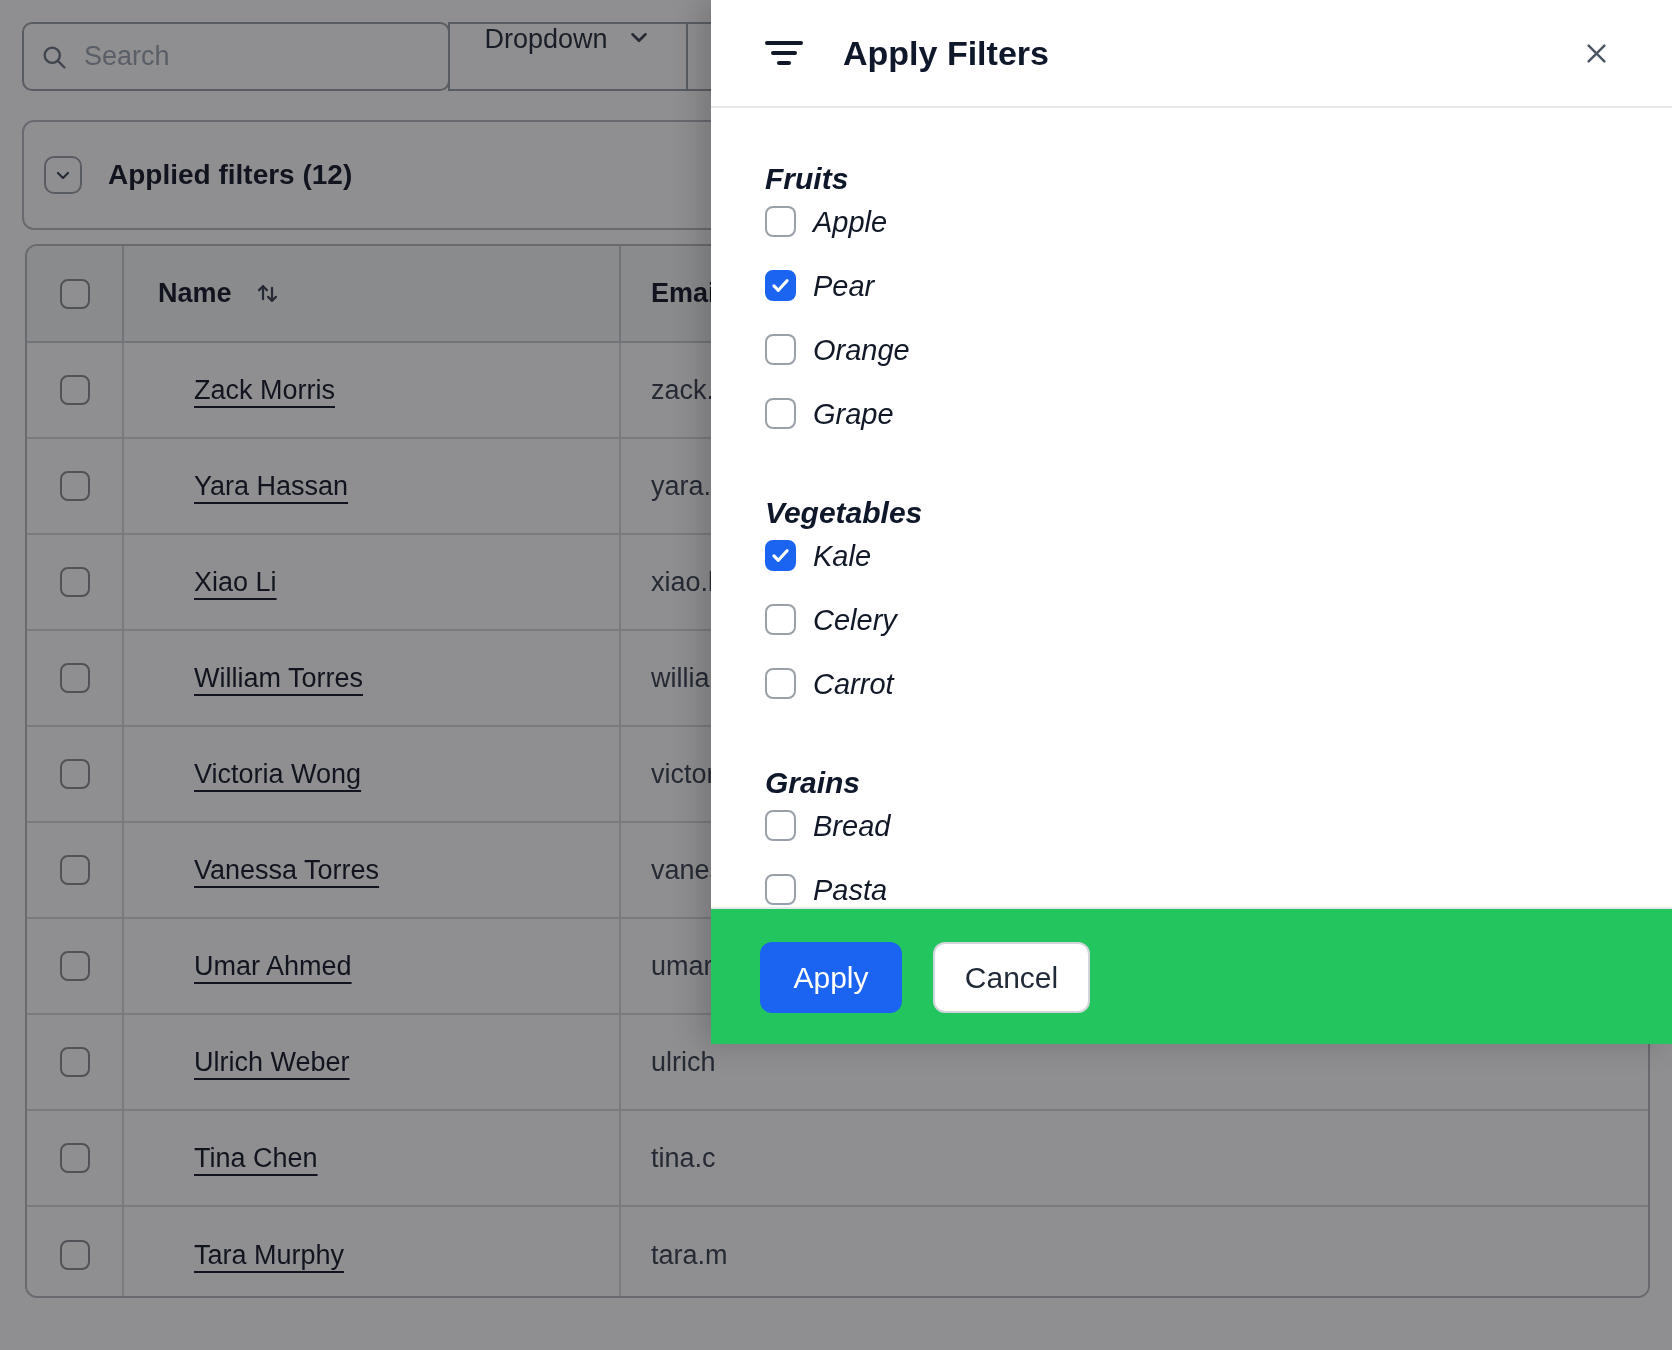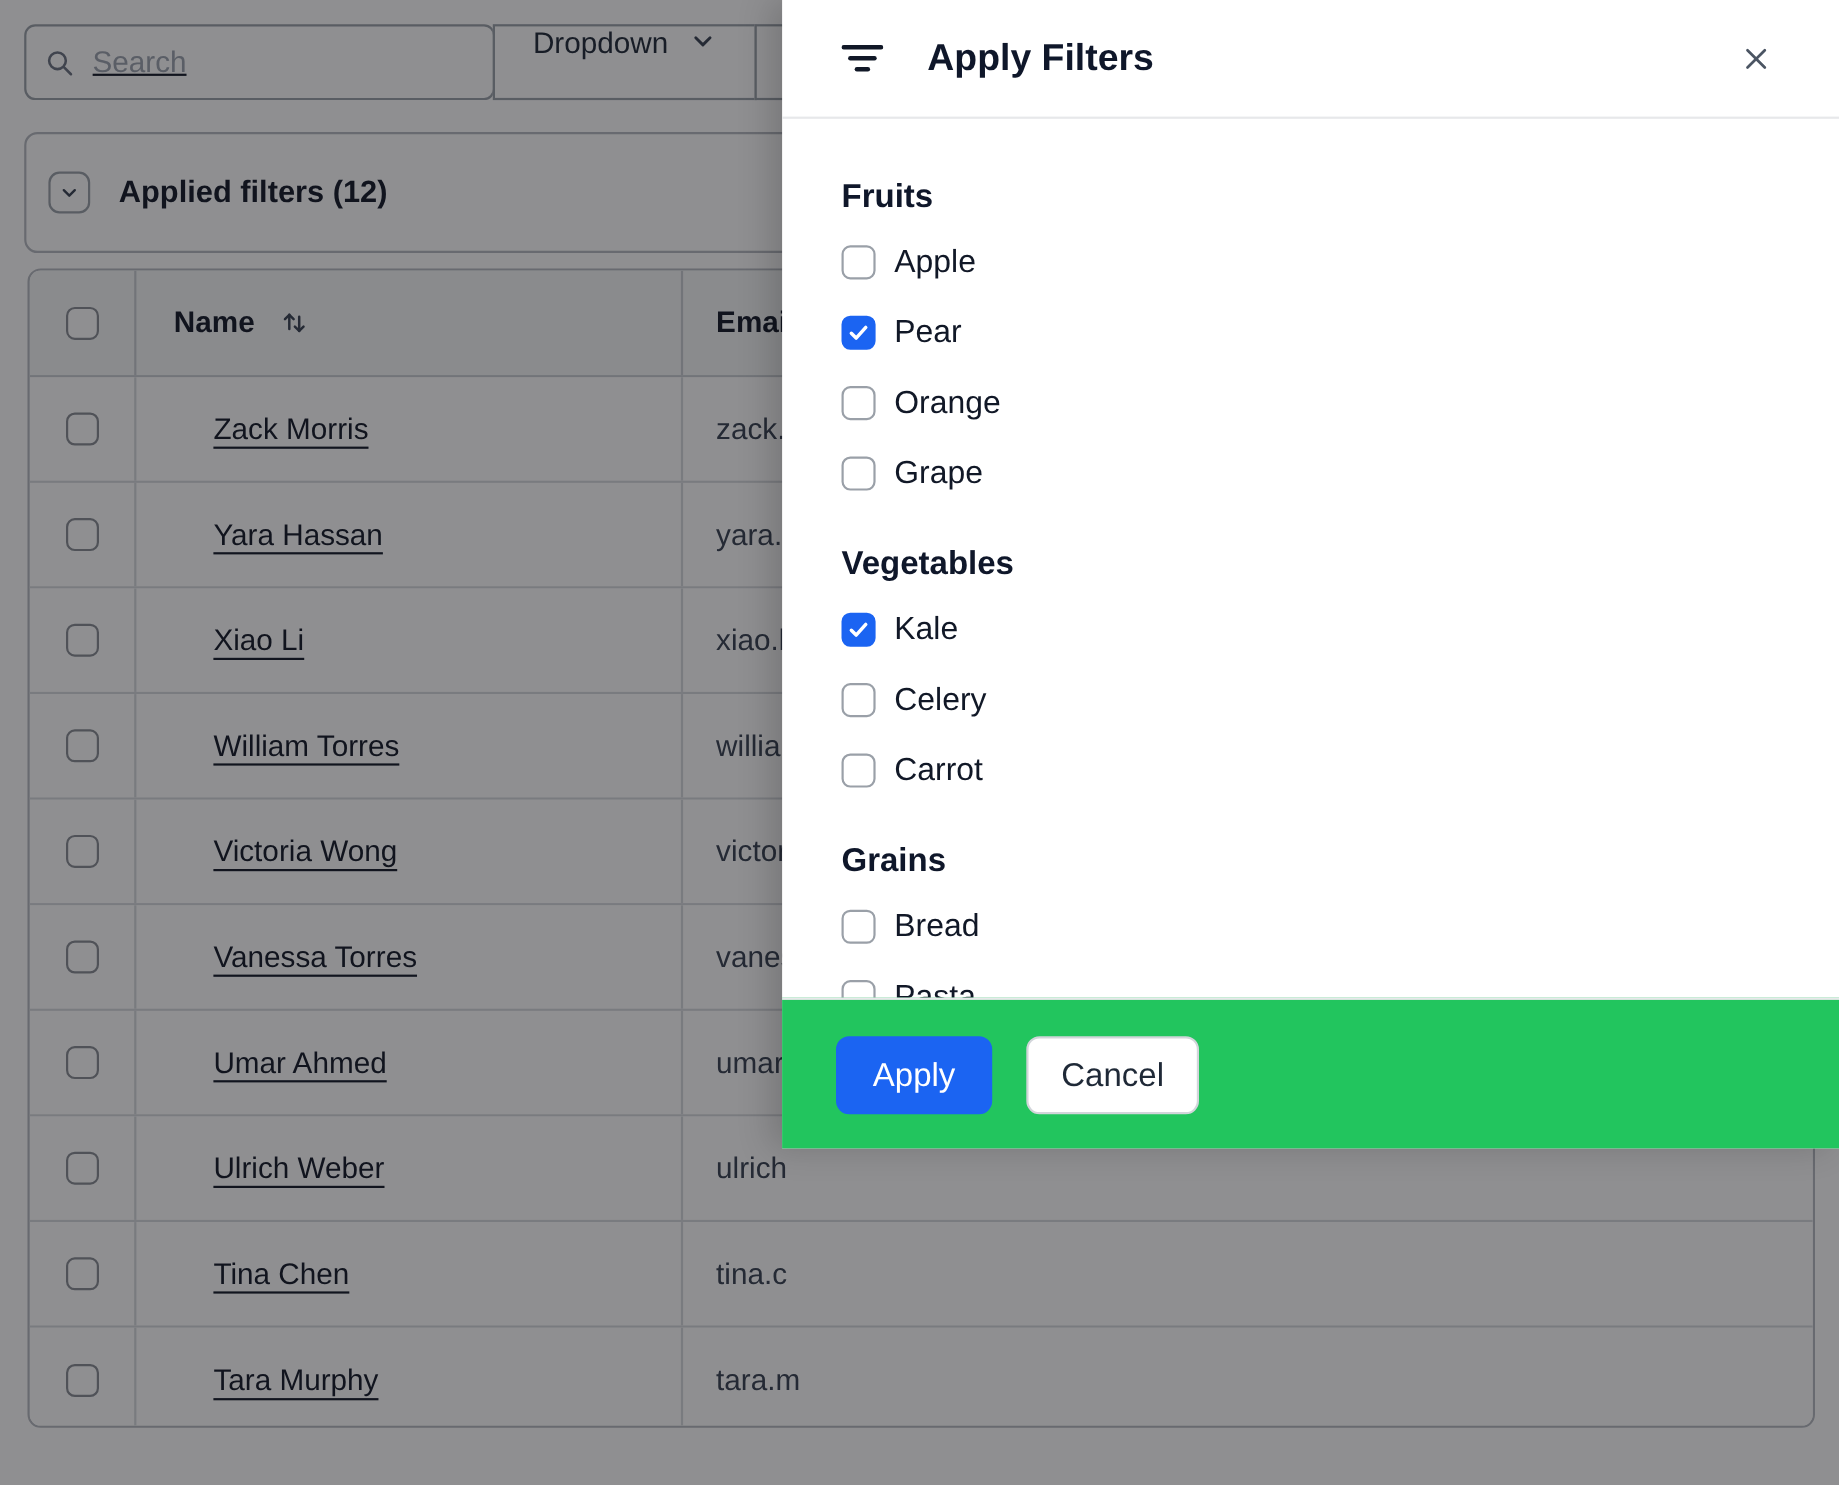--- a/index.html
+++ b/index.html
@@ -6,21 +6,21 @@
   .stage{position:relative;width:1672px;height:1350px;background:#ffffff;overflow:hidden;
          font-family:"Liberation Sans",sans-serif;-webkit-font-smoothing:antialiased;}
 
   
   .bg-page{position:absolute;inset:0;z-index:1;background:#fff;}
 
   .search-wrap{position:absolute;left:22px;top:22px;width:428px;height:69px;background:#fff;
                border:2px solid #9aa0a8;border-radius:10px;box-sizing:border-box;
                display:flex;align-items:center;padding:0 16px;gap:14px;}
   .search-wrap input{border:none;outline:none;flex:1;font-size:27px;color:#111827;background:transparent;
-                     font-family:"Liberation Sans",sans-serif;text-decoration:underline;}
+                     font-family:"Liberation Sans",sans-serif;}
   .search-wrap input::placeholder{color:#9ca3af;}
   .dropdown-btn{position:absolute;left:448px;top:22px;width:240px;height:69px;background:#fff;
                 border:2px solid #9aa0a8;box-sizing:border-box;display:flex;align-items:flex-start;
                 justify-content:center;gap:18px;font-size:27px;color:#1f2937;cursor:pointer;}
   .extra-btn{position:absolute;left:686px;top:22px;width:220px;height:69px;background:#fff;
              border:2px solid #9aa0a8;box-sizing:border-box;}
 
   .applied-bar{position:absolute;left:22px;top:120px;width:1628px;height:110px;background:#fff;
                border:2px solid #b6bac0;border-radius:12px;box-sizing:border-box;
                display:flex;align-items:center;gap:26px;padding-left:20px;}
@@ -53,23 +53,23 @@
 
   
   .drawer{position:absolute;top:0;left:711px;width:961px;height:1044px;background:#fff;z-index:3;
           display:flex;flex-direction:column;box-shadow:-10px 0 30px rgba(0,0,0,0.18);}
   .drawer-header{height:108px;flex:none;border-bottom:2px solid #e7e8ea;display:flex;align-items:center;
                  padding:0 54px;gap:40px;box-sizing:border-box;}
   .drawer-title{font-size:34px;font-weight:700;color:#0f172a;}
   .close-btn{margin-left:auto;width:44px;height:44px;display:flex;align-items:center;justify-content:center;
              cursor:pointer;background:none;border:none;padding:0;}
   .drawer-body{flex:1;padding:56px 54px 0;overflow:hidden;}
-  .group{margin-bottom:36px;}
+  .group{margin-bottom:36px;font-style:italic;}
   .group-label{font-size:30px;font-weight:700;color:#0f172a;line-height:30px;margin:0 0 12px;}
-  .opt{height:64px;display:flex;align-items:center;gap:17px;cursor:pointer;}
+  .opt{height:64px;display:flex;gap:17px;cursor:pointer;}
   .opt-box{width:31px;height:31px;border:2px solid #9aa0a8;border-radius:8px;background:#fff;
            box-sizing:border-box;display:flex;align-items:center;justify-content:center;flex:none;}
   .opt-box.checked{background:var(--accent,#1b64f2);border-color:var(--accent,#1b64f2);}
   .opt-label{font-size:29px;color:#111827;}
   .drawer-footer{height:137px;flex:none;border-top:2px solid #e7e8ea;background:#22c55e;
                  display:flex;align-items:flex-start;gap:31px;padding:33px 0 0 49px;box-sizing:border-box;}
   .btn{height:71px;border-radius:12px;font-size:30px;font-weight:500;display:flex;align-items:center;
        justify-content:center;box-sizing:border-box;cursor:pointer;font-family:"Liberation Sans",sans-serif;}
   .btn-apply{width:142px;background:var(--accent,#1b64f2);color:#ffffff;border:none;}
   .btn-cancel{width:157px;background:#ffffff;color:#1f2937;border:2px solid #d2d5da;}

